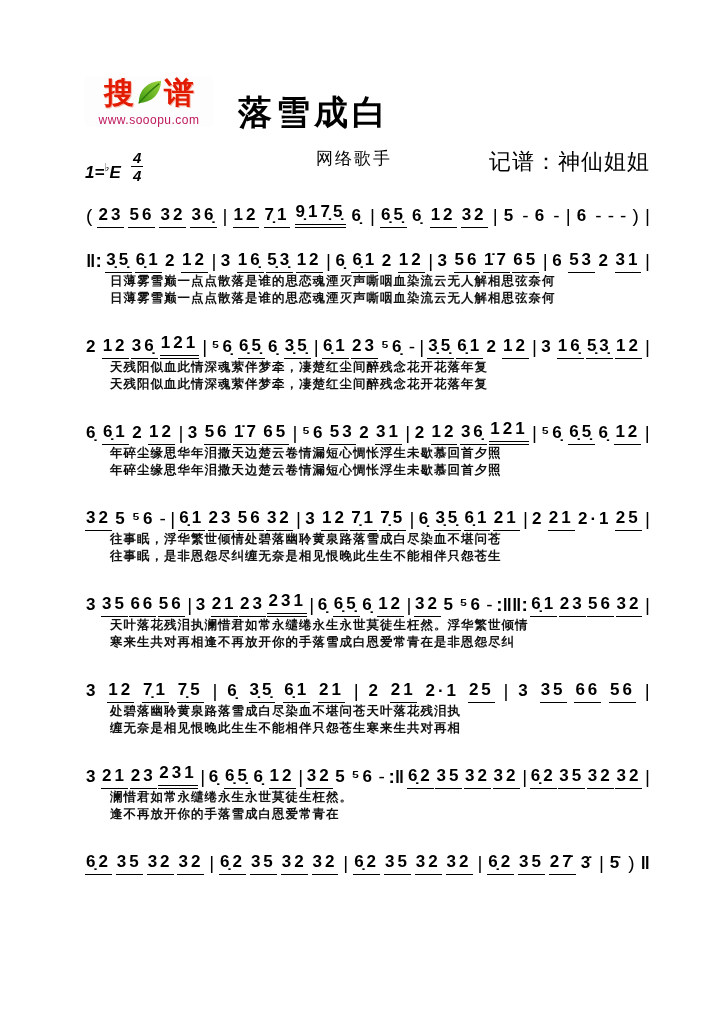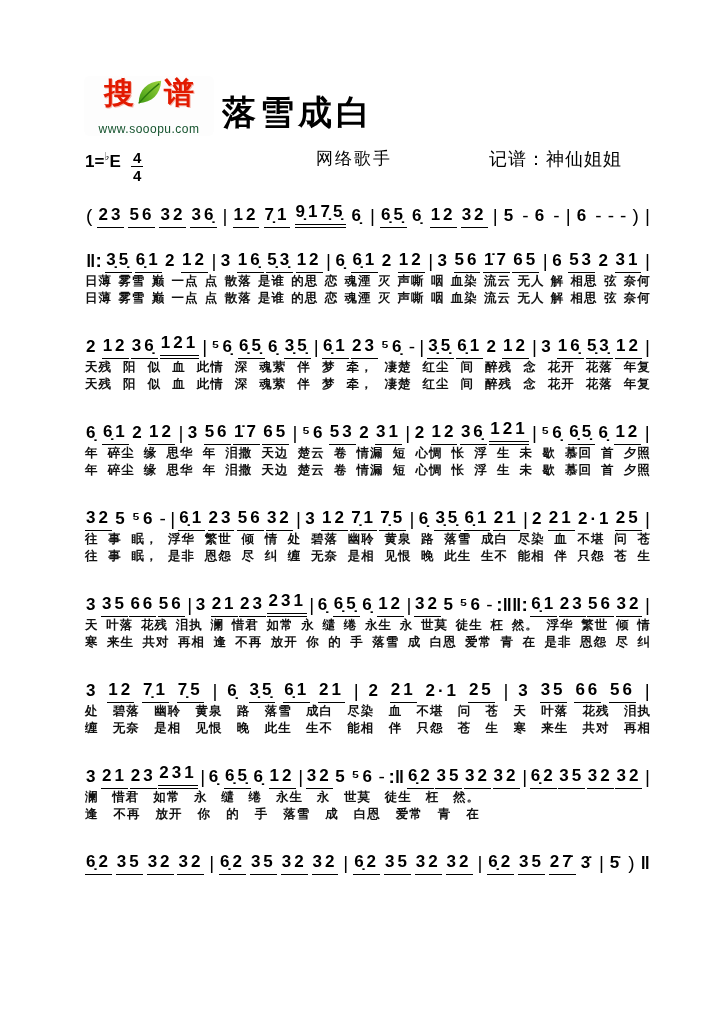--- a/index.html
+++ b/index.html
@@ -7,45 +7,45 @@
     position:relative;width:728px;height:1026px;background:#ffffff;
     font-family:"Liberation Sans","DejaVu Sans",sans-serif;color:#000;overflow:hidden;
   }
   
   .logo{position:absolute;left:84px;top:76px;width:130px;text-align:center;
         background:#fdfdfd;border-radius:6px;padding:2px 0 0 0;}
   .logo-row{display:flex;align-items:center;justify-content:center;gap:2px;}
   .brand{font-size:30px;font-weight:bold;color:#e21a00;line-height:1;
          text-shadow:1px 1px 0 #f5b9ae;}
   .leaf{width:30px;height:30px;display:inline-block;margin:0 -2px;}
-  .logo-url{font-size:12px;color:#14532d;letter-spacing:.5px;margin-top:14px;}
+  .logo-url{font-size:12px;color:#be185d;letter-spacing:.5px;margin-top:5px;}
   .title{position:absolute;left:0;top:90px;width:596px;text-align:center;
-         font-size:34px;font-weight:bold;letter-spacing:4px;}
+         font-size:34px;font-weight:bold;letter-spacing:4px;padding-left:16px;}
   .artist{position:absolute;left:316px;top:147px;font-size:17px;letter-spacing:2px;font-family:Liberation Mono, monospace;}
-  .transcriber{position:absolute;left:489px;top:147px;font-size:18px;letter-spacing:1px;}
+  .transcriber{position:absolute;left:489px;top:147px;font-size:22px;letter-spacing:1px;}
   .keysig{position:absolute;left:85px;top:150px;font-size:17px;font-weight:bold;
-          display:flex;align-items:flex-start;gap:10px;}
+          display:flex;align-items:flex-end;gap:10px;font-style:italic;}
   .keysig sup{font-size:11px;font-weight:bold;}
   .timesig{display:inline-flex;flex-direction:column;align-items:center;line-height:1;
            font-size:15px;font-weight:bold;}
   .timesig .top{border-bottom:1.5px solid #000;padding:0 2px 1px 2px;}
   .timesig .bot{padding-top:1px;}
   
   .score{position:absolute;left:85px;top:198px;width:566px;}
   .system{margin-bottom:22px;}
   .system.intro{margin-bottom:15px;}
   .notes{display:flex;justify-content:space-between;align-items:flex-end;
          height:30px;font-size:17px;font-weight:bold;}
   .tok{display:inline-block;line-height:1.2;letter-spacing:3px;padding:0 1px 2px 1px;}
   .tok.u1{border-bottom:1.5px solid #000;}
   .tok.u2{border-bottom:4px double #000;}
   .tok.bar{font-weight:400;font-size:19px;letter-spacing:0;padding-bottom:0;}
   .tok.rep{font-weight:bold;font-size:19px;letter-spacing:0;padding-bottom:0;}
-  .lyrics{display:flex;justify-content:space-between;height:17px;
-          font-size:12.5px;font-weight:bold;color:#111;}
+  .lyrics{display:flex;justify-content:flex-start;height:17px;
+          font-size:12.5px;font-weight:bold;color:#111;margin-left:25px;}
   .lyrics .w{white-space:nowrap;letter-spacing:1px;}
 </style>
 </head>
 <body>
 
 <div class="page">
 
   <div class="logo">
     <div class="logo-row">
       <span class="brand">搜</span>

